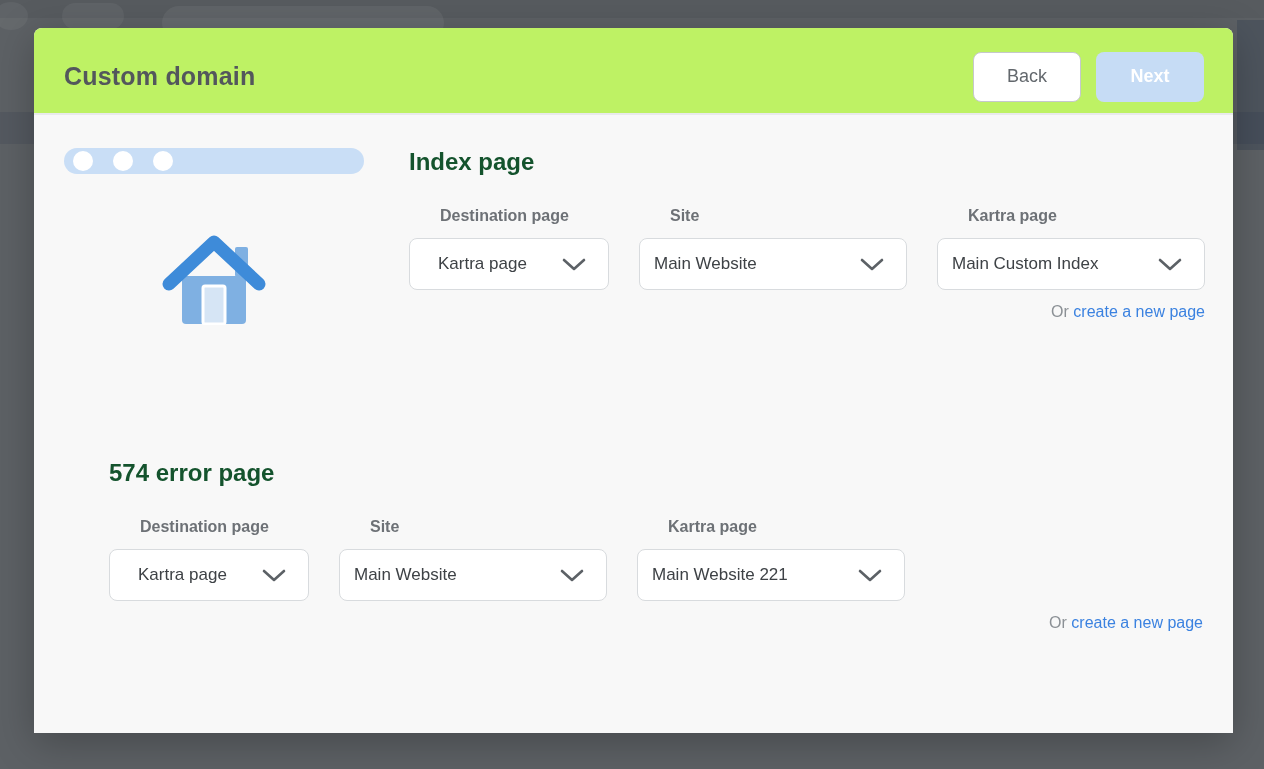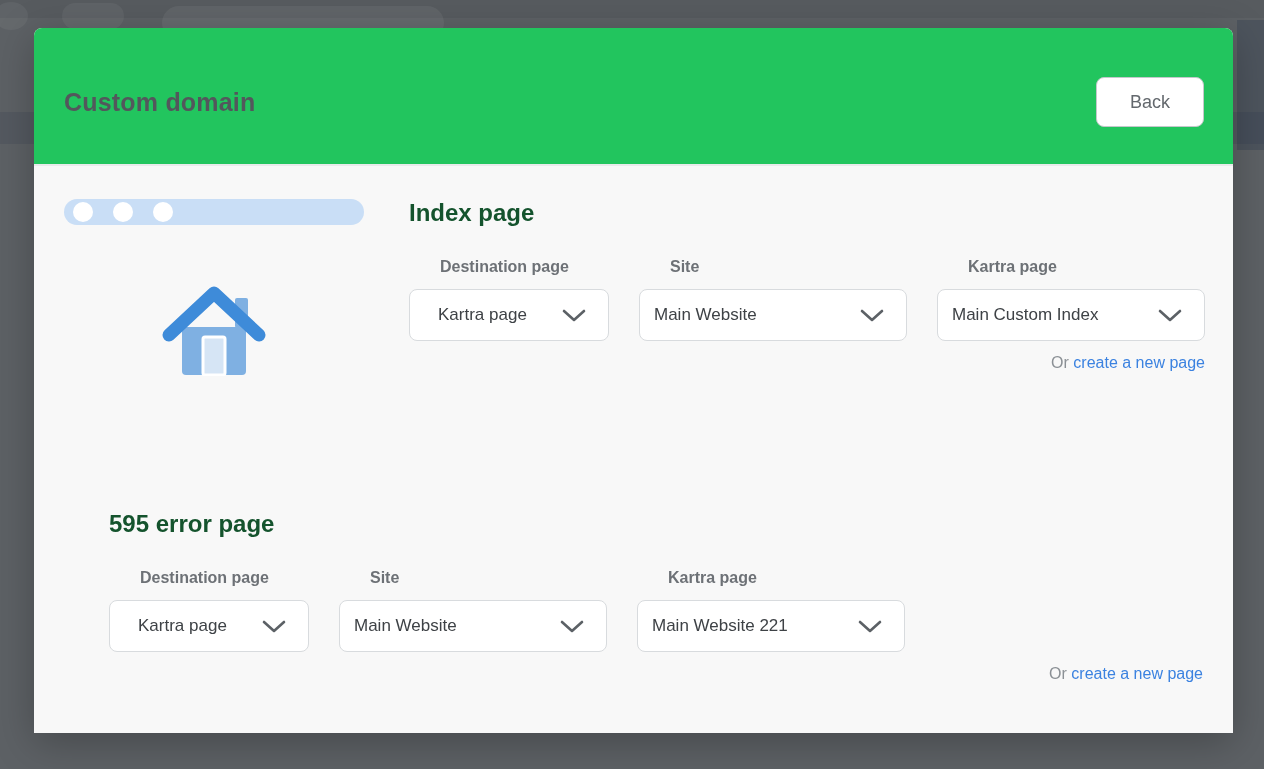--- a/index.html
+++ b/index.html
@@ -14,21 +14,21 @@
   .bg-chip-b { position: absolute; left: 62px; top: 3px; width: 62px; height: 26px; border-radius: 14px; background: rgba(255,255,255,0.05); }
   .bg-chip-c { position: absolute; left: 162px; top: 6px; width: 282px; height: 34px; border-radius: 17px; background: rgba(255,255,255,0.06); }
   .bg-band { position: absolute; left: 0; top: 112px; width: 1264px; height: 32px; background: rgba(22,40,68,0.13); }
   .bg-right { position: absolute; left: 1237px; top: 20px; width: 27px; height: 130px; background: rgba(22,40,68,0.22); }
 
   
   .modal { position: absolute; left: 34px; top: 28px; width: 1199px; height: 705px;
            background: #f8f8f8; border-radius: 8px 8px 0 0; overflow: hidden;
            box-shadow: 0 10px 40px rgba(0,0,0,0.25); }
 
-  .modal-header { height: 138px; background: #22c55e; border-bottom: 2px solid #e9eaeb;
+  .modal-header { height: 87px; background: #bef264; border-bottom: 2px solid #e9eaeb;
                   display: flex; align-items: center; justify-content: space-between;
                   padding: 12px 29px 0 30px; }
   .modal-title { font-size: 25px; font-weight: 700; color: #53575c; letter-spacing: 0.2px; }
   .header-buttons { display: flex; gap: 15px; }
   .btn { width: 108px; height: 50px; border-radius: 8px; font-size: 18px;
          font-family: "Liberation Sans", sans-serif; cursor: pointer; }
   .btn-back { background: #ffffff; border: 1px solid #c5c8cb; color: #63686d; font-weight: 400; }
   .btn-next { background: #c6dcf5; border: none; color: #ffffff; font-weight: 700; }
 
   .modal-body { padding: 33px 30px 0 30px; }
@@ -72,20 +72,21 @@
   </div>
   <div class="bg-band"></div>
   <div class="bg-right"></div>
 
   <div class="modal">
 
     <div class="modal-header">
       <div class="modal-title">Custom domain</div>
       <div class="header-buttons">
         <button class="btn btn-back">Back</button>
+        <button class="btn btn-next">Next</button>
       </div>
     </div>
 
     <div class="modal-body">
 
       <div class="section section-first">
         <div class="illus-col">
           <div class="browser-bar">
             <span class="browser-dot"></span>
             <span class="browser-dot"></span>
@@ -133,21 +134,21 @@
           </div>
           <div class="create-row">
             <span class="or-text">Or</span>
             <a class="create-link">create a new page</a>
           </div>
         </div>
       </div>
 
       <div class="section">
         <div class="form-col">
-          <div class="section-heading">595 error page</div>
+          <div class="section-heading">574 error page</div>
           <div class="fields-row">
             <div class="field">
               <span class="field-label">Destination page</span>
               <div class="select w-200">
                 <span class="select-value">Kartra page</span>
                 <svg class="chevron" width="24" height="13" viewBox="0 0 24 13">
                   <polyline points="2,2 12,11 22,2" fill="none" stroke="#5c6166" stroke-width="2.6" stroke-linecap="round" stroke-linejoin="round"></polyline>
                 </svg>
               </div>
             </div>

